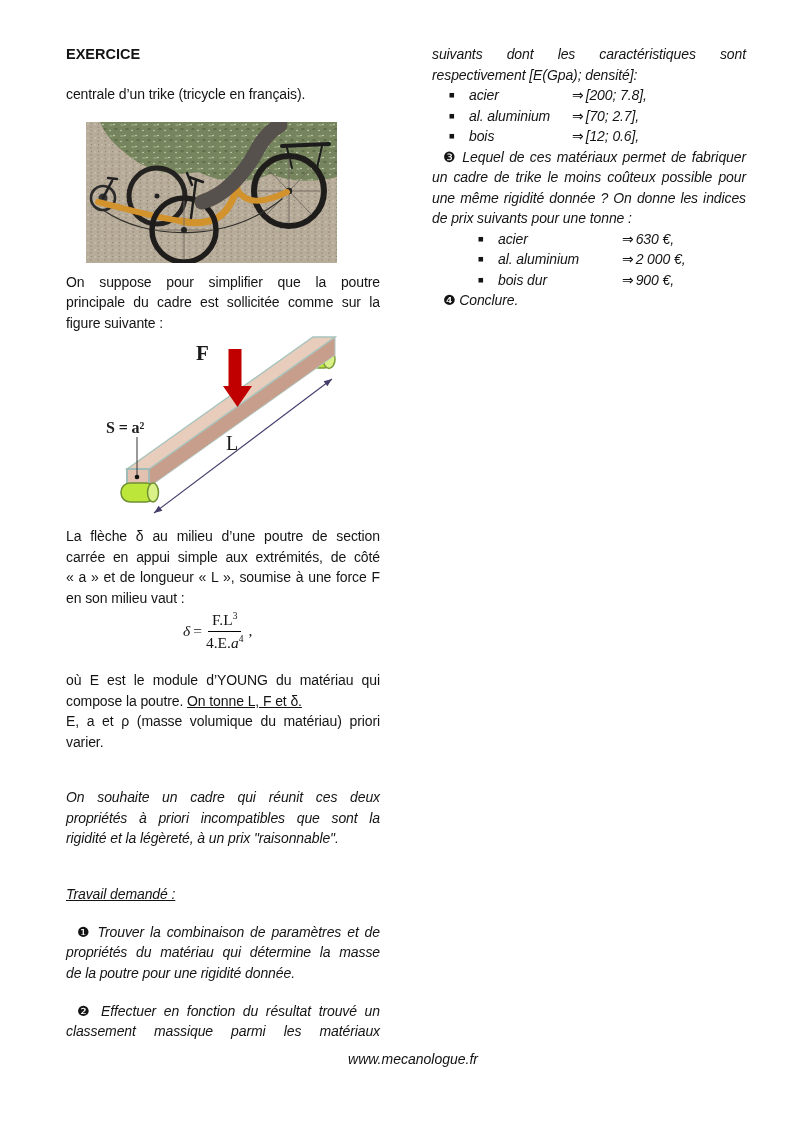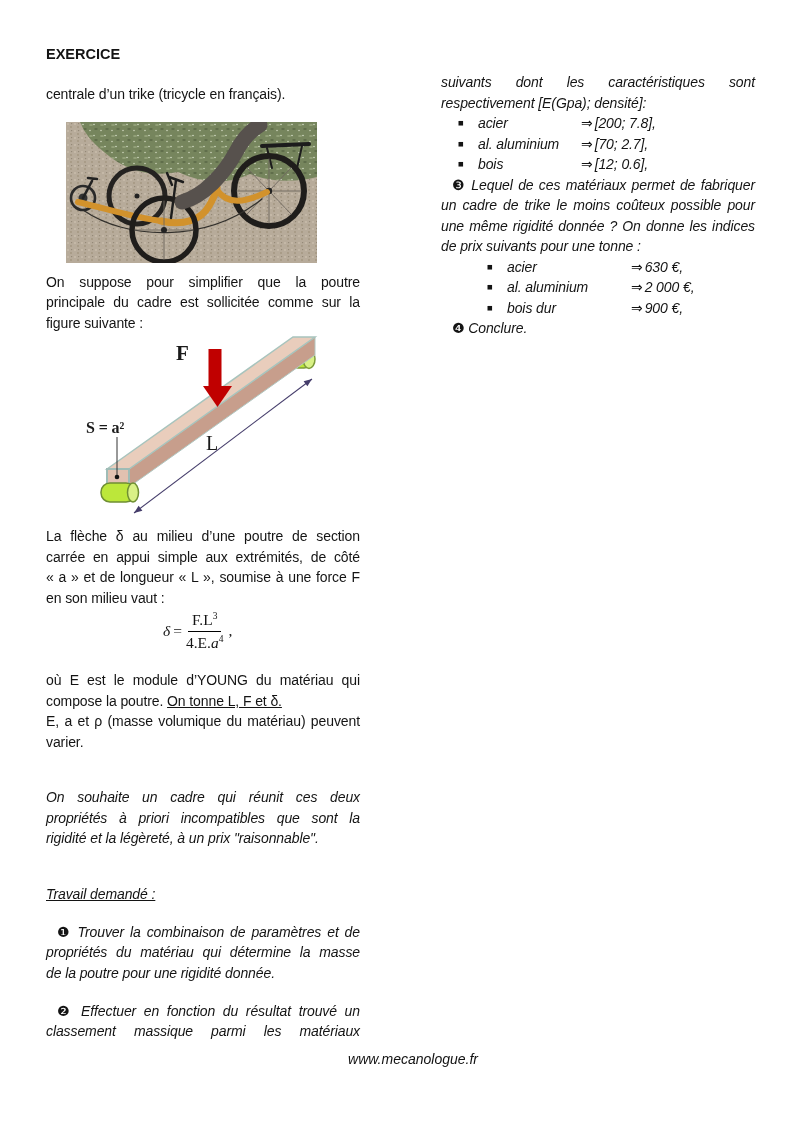--- a/index.html
+++ b/index.html
@@ -3,22 +3,22 @@
 <meta charset="utf-8">
 <style>
   html,body { margin:0; padding:0; }
   body {
     width:794px; height:1123px; position:relative; background:#ffffff;
     font-family:"Liberation Sans","DejaVu Sans",sans-serif; color:#141414;
     overflow:hidden;
   }
   .col { position:absolute; top:44px; width:314px; font-size:14px;
          line-height:20.5px; letter-spacing:-0.1px; }
-  .col-left  { left:46px; }
-  .col-right { left:441px; font-style:italic;margin-top:28px; }
+  .col-left  { left:66px; }
+  .col-right { left:432px; font-style:italic; }
 
   .jl { text-align:justify; text-align-last:justify; }
   .ll { text-align:left;    text-align-last:left; }
   .ind { text-indent:11px; }
   .ul { text-decoration:underline; }
 
   .heading { font-weight:bold; font-size:14.5px; letter-spacing:0;
              margin:0 0 19px 0; line-height:20.5px; }
   .mb17 { margin-bottom:35px; }
   .mb17h { margin-bottom:17.5px; }
@@ -165,21 +165,21 @@
     <span class="frac">
       <span class="fnum"><span>F.L</span><sup>3</sup></span>
       <span class="fden"><span>4.E.</span><span class="fvar">a</span><sup>4</sup></span>
     </span>
     <span class="fcomma">,</span>
   </div>
 
   <div class="mb17">
     <div class="jl">où E est le module d’YOUNG du matériau qui</div>
     <div class="ll"><span>compose la poutre. </span><span class="ul">On tonne L, F et δ.</span></div>
-    <div class="jl">E, a et ρ (masse volumique du matériau) peuvent</div>
+    <div class="jl">E, a et ρ (masse volumique du matériau) priori</div>
     <div class="ll">varier.</div>
   </div>
 
   <div class="mb35">
     <div class="jl">On souhaite un cadre qui réunit ces deux</div>
     <div class="jl">propriétés à priori incompatibles que sont la</div>
     <div class="ll">rigidité et la légèreté, à un prix "raisonnable".</div>
   </div>
 
   <div class="work-heading">Travail demandé :</div>

